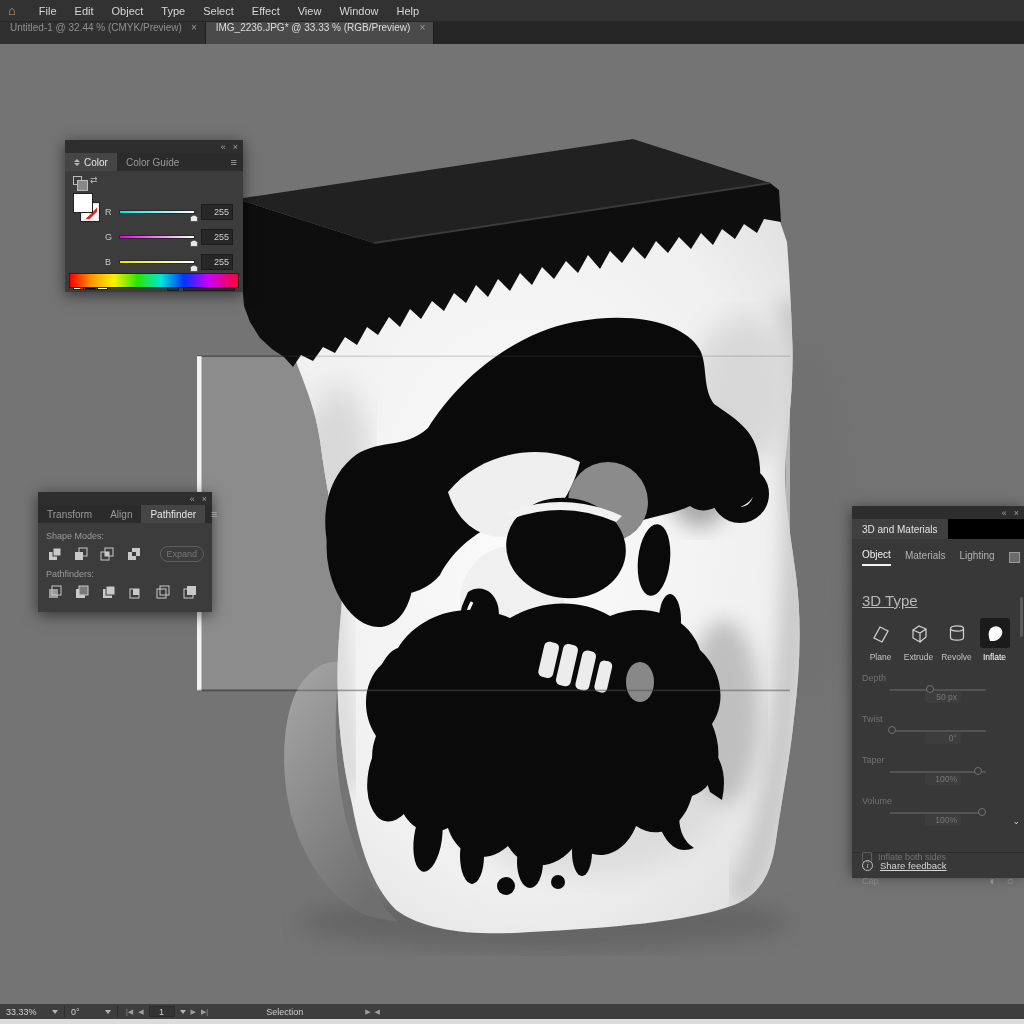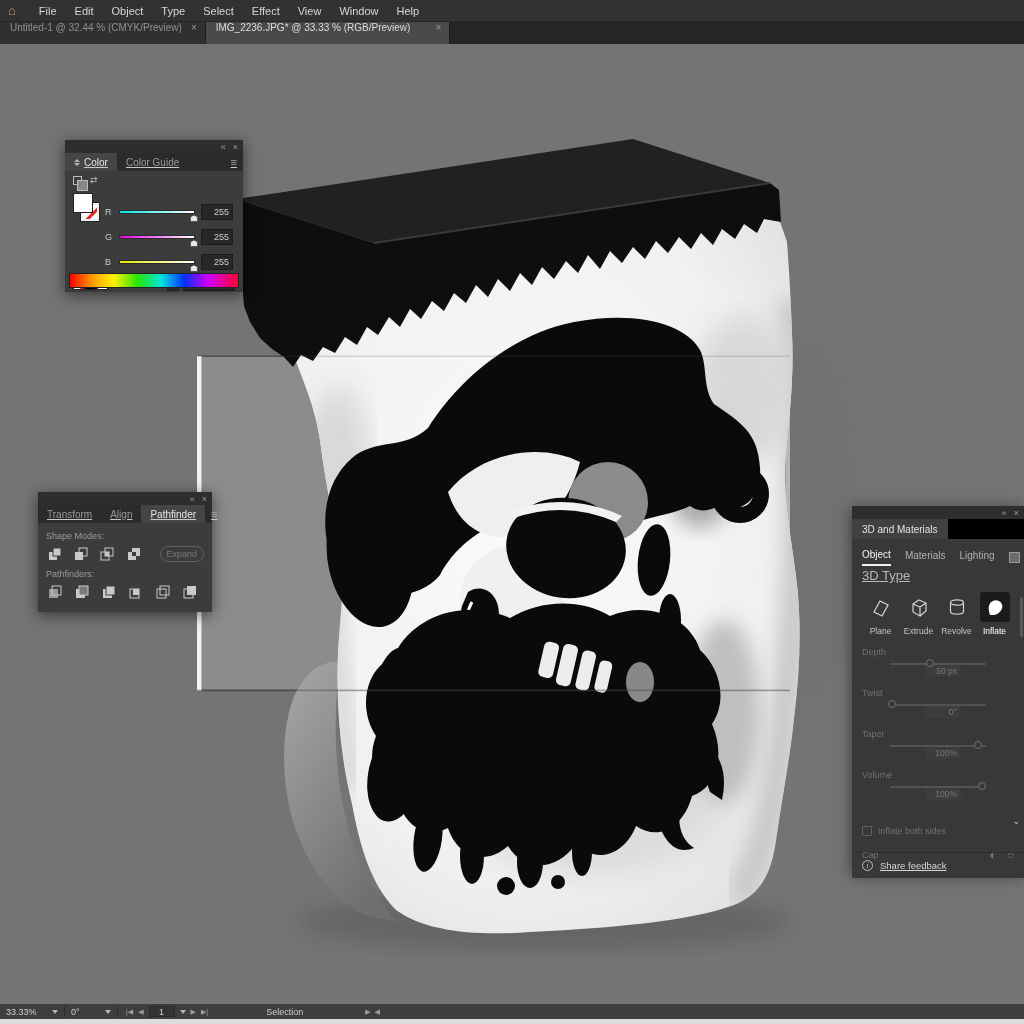--- a/index.html
+++ b/index.html
@@ -9,33 +9,33 @@
 
   
   #menubar{position:absolute;left:0;top:0;width:1024px;height:21px;background:#323232;
     display:flex;align-items:center;color:#d6d6d6;font-size:11px;z-index:40;}
   #menubar .home{color:#c79a67;font-size:13px;margin:0 14px 0 8px;}
   #menubar .mi{padding:0 9px;cursor:default;}
   #tabbar{position:absolute;left:0;top:21px;width:1024px;height:23px;background:#262626;
     display:flex;align-items:flex-end;z-index:40;}
   .doctab{height:22px;display:flex;align-items:center;padding:0 8px 12px 10px;font-size:10px;
     background:#303030;color:#8f8f8f;border-right:1px solid #1d1d1d;}
-  .doctab.active{background:#4a4a4a;color:#dcdcdc;gap:16px;}
+  .doctab.active{background:#4a4a4a;color:#dcdcdc;}
   .doctab .x{margin-left:9px;font-size:10px;color:#9a9a9a;}
 
   
   #canvas{position:absolute;left:0;top:44px;width:1024px;height:960px;background:#747474;z-index:1;}
 
   
   .panel{position:absolute;background:#3a3a3a;box-shadow:0 3px 14px rgba(0,0,0,.55);
     color:#c9c9c9;font-size:10px;z-index:50;}
   .phead{height:13px;background:#2e2e2e;display:flex;justify-content:flex-end;align-items:center;
     padding:0 5px;color:#9f9f9f;}
   .phead .ic{font-size:9px;margin-left:7px;line-height:10px;}
-  .ptabs{height:18px;background:#2b2b2b;display:flex;align-items:stretch;text-decoration:underline;}
+  .ptabs{height:18px;background:#2b2b2b;display:flex;align-items:stretch;}
   .ptab{display:flex;align-items:center;padding:0 9px;color:#9a9a9a;font-size:10px;}
   .ptab.active{background:#454545;color:#e6e6e6;}
   .pmenu{margin-left:auto;display:flex;align-items:center;padding:0 6px;color:#aaa;font-size:11px;}
   .tri{width:0;height:0;border-left:3px solid transparent;border-right:3px solid transparent;
     border-top:4px solid #b5b5b5;display:inline-block;}
 
   
   #colorPanel{left:65px;top:140px;width:178px;height:152px;}
   #colorPanel .body{position:relative;height:121px;background:#3c3c3c;}
   .fs-mini{position:absolute;left:8px;top:4px;display:flex;gap:8px;align-items:center;}
@@ -75,21 +75,21 @@
   
   #p3d{left:852px;top:506px;width:172px;height:366px;background:#353535;}
   #p3d .titlebar{height:20px;background:#000000;display:flex;}
   #p3d .title{background:#404040;color:#e2e2e2;font-size:10px;display:flex;align-items:center;padding:0 10px;}
   #p3d .body{position:relative;padding:10px 10px 0;height:313px;background:#383838;}
   .subtabs{display:flex;align-items:center;gap:14px;}
   .stab{font-size:10px;color:#b3b3b3;padding-bottom:4px;}
   .stab.active{color:#f2f2f2;border-bottom:2px solid #f2f2f2;}
   .subtabs .right{margin-left:auto;display:flex;align-items:center;gap:5px;color:#c5c5c5;}
   .nm-ic{width:11px;height:11px;border:1px solid #9a9a9a;background:#6b6b6b;}
-  .sect{color:#b8b8b8;font-size:13px;margin-top:2px;text-decoration:underline;}
+  .sect{color:#b8b8b8;font-size:15px;margin-top:26px;text-decoration:underline;}
   .typerow{display:flex;margin-top:9px;}
   .typecell{width:38px;display:flex;flex-direction:column;align-items:center;margin-right:1px;}
   .typebox{width:30px;height:30px;border-radius:3px;display:flex;align-items:center;justify-content:center;}
   .typebox.sel{background:#1b1b1b;}
   .typelabel{font-size:8.5px;color:#c3c3c3;margin-top:4px;}
   .dis{opacity:.5;}
   .srow{margin-top:11px;}
   .slabel{font-size:9px;color:#a8a8a8;}
   .strip{position:relative;height:14px;margin-top:6px;display:flex;align-items:center;flex-direction:column;}
   .strack{position:relative;width:96px;height:2px;background:#6f6f6f;}

